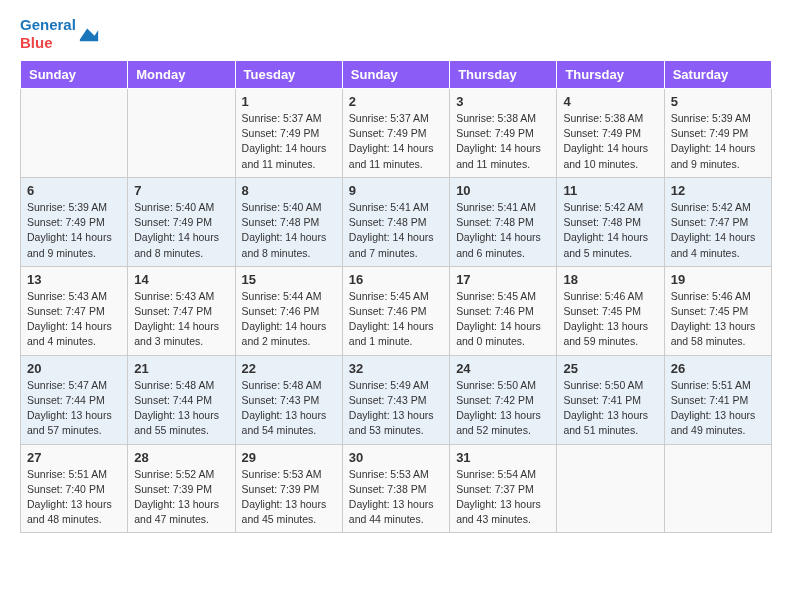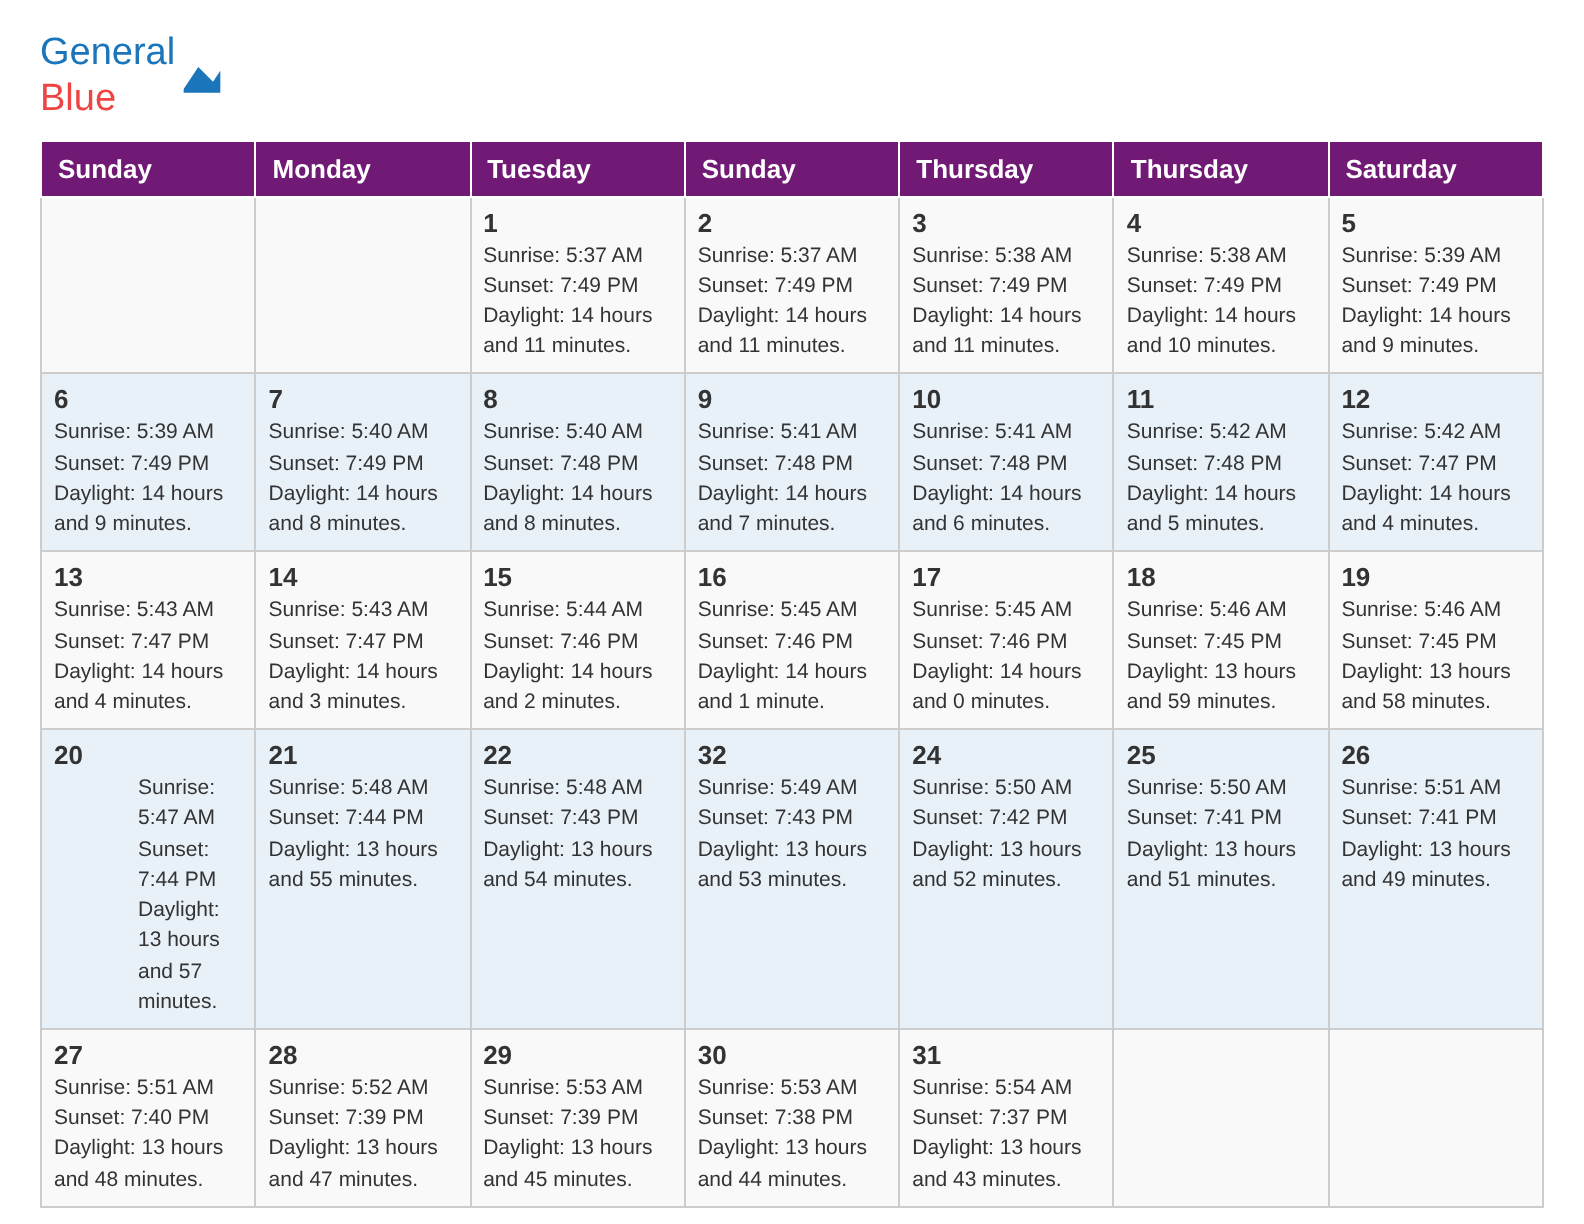--- a/index.html
+++ b/index.html
@@ -15,22 +15,22 @@
       justify-content: space-between;
       align-items: flex-start;
       margin-bottom: 8px;
     }
     .logo {
       display: flex;
       align-items: center;
       gap: 0;
     }
     .logo-text {
-      font-size: 19px;
-      font-weight: normal;
+      font-size: 15px;
+      font-weight: bold;
       color: #333;
       line-height: 1.2;
     }
     .logo-text span {
       color: #1a75bb;
     }
     .logo-icon {
       width: 22px;
       height: 22px;
       margin-left: 2px;
@@ -47,21 +47,21 @@
     .location-title {
       font-size: 16px;
       color: #555;
     }
     table {
       width: 100%;
       border-collapse: collapse;
       table-layout: fixed;
     }
     thead th {
-      background-color: #701a75;
+      background-color: #8b5cf6;
       color: #fff;
       text-align: left;
       padding: 6px 8px;
       font-size: 13px;
       font-weight: bold;
       border: 1px solid #fff;
     }
     tbody td {
       vertical-align: top;
       border: 1px solid #ccc;
@@ -257,21 +257,21 @@
           <span class="day-num">19</span>
           <div class="day-info" style="white-space: pre-line;">Sunrise: 5:46 AM
 Sunset: 7:45 PM
 Daylight: 13 hours
 and 58 minutes.</div>
         </td>
       </tr>
       <tr>
         <td>
           <span class="day-num">20</span>
-          <div class="day-info" style="white-space: pre-line; margin-left: 42px;">Sunrise: 5:47 AM
+          <div class="day-info" style="white-space: pre-line;">Sunrise: 5:47 AM
 Sunset: 7:44 PM
 Daylight: 13 hours
 and 57 minutes.</div>
         </td>
         <td>
           <span class="day-num">21</span>
           <div class="day-info" style="white-space: pre-line;">Sunrise: 5:48 AM
 Sunset: 7:44 PM
 Daylight: 13 hours
 and 55 minutes.</div>

